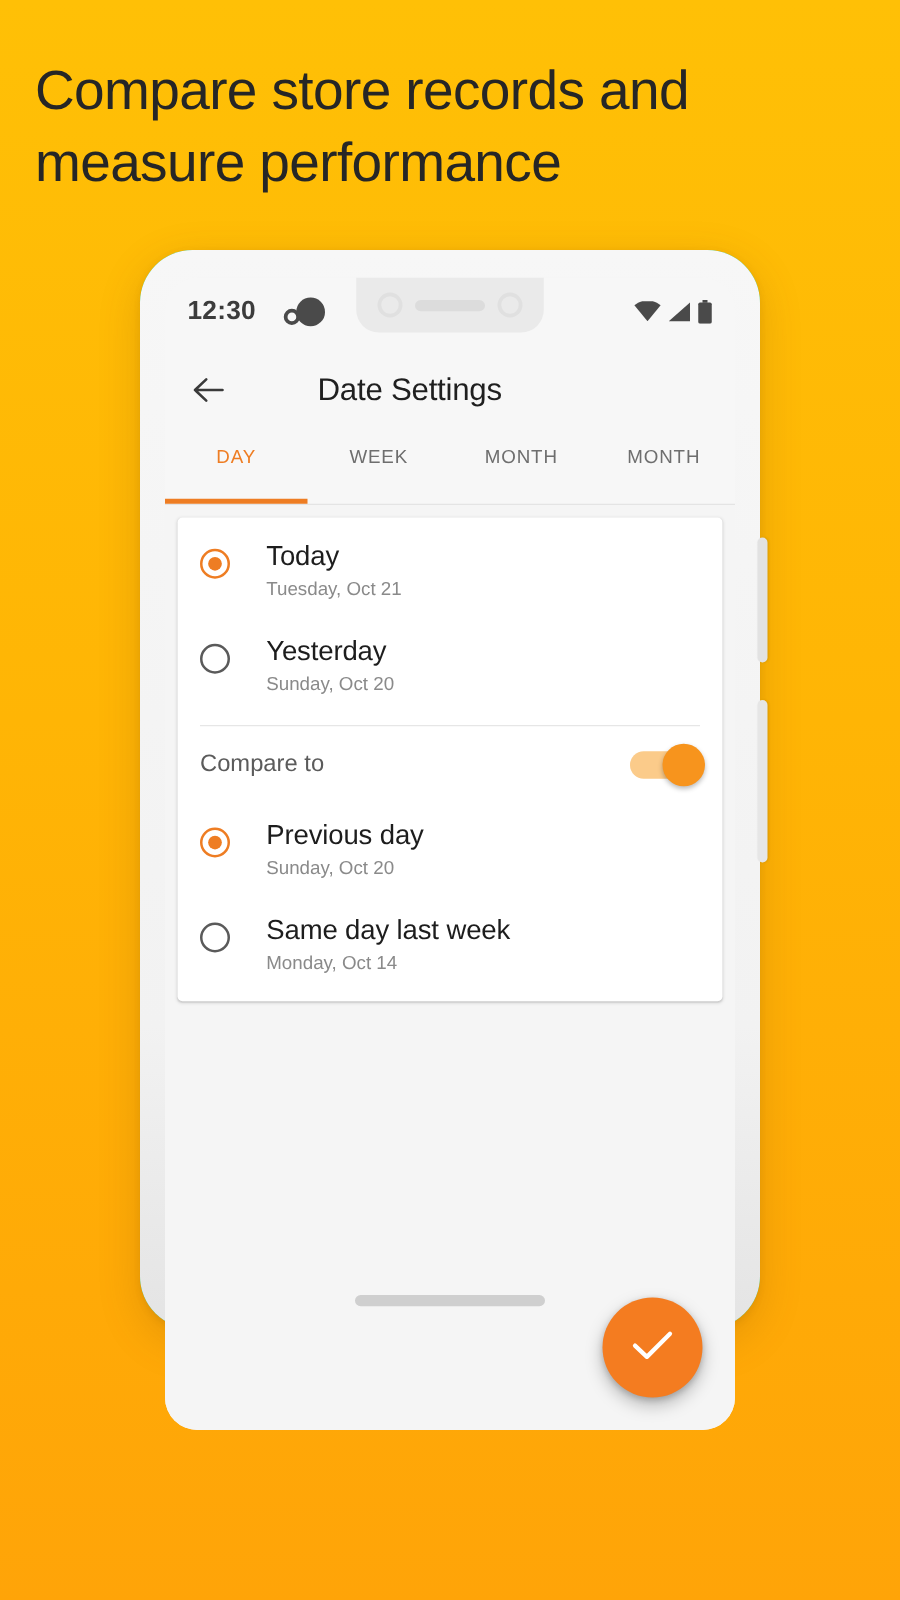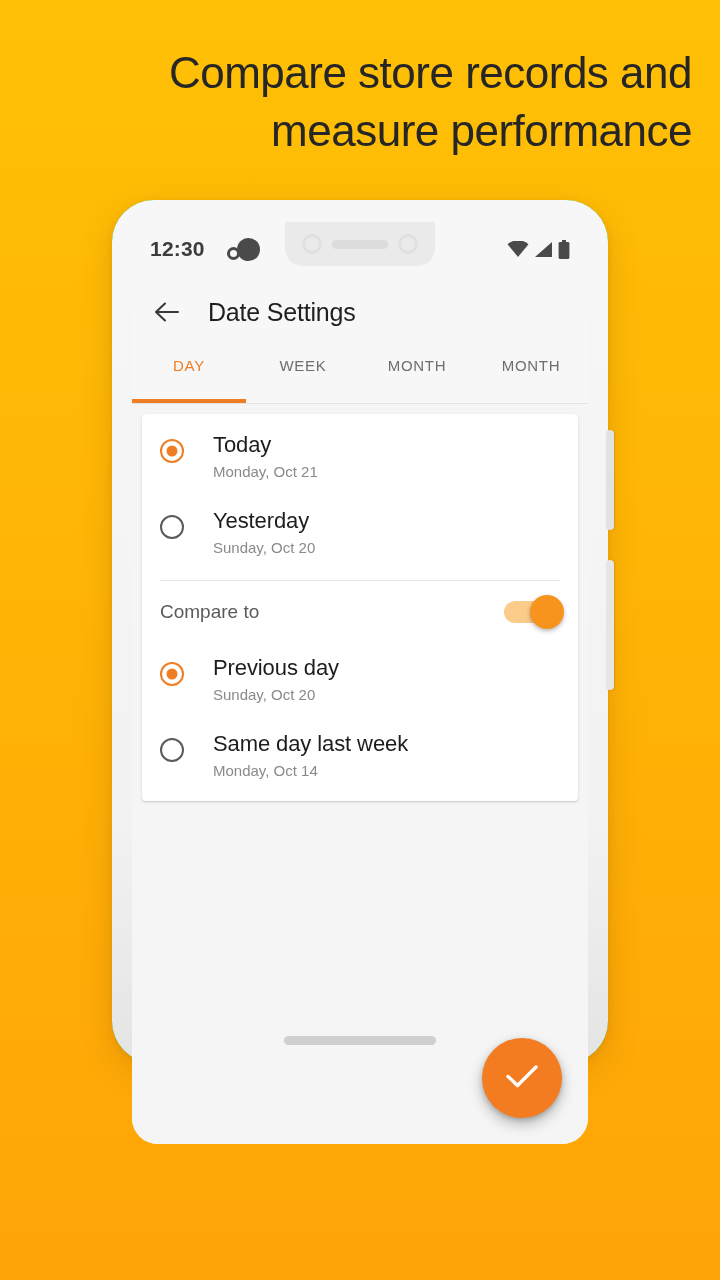--- a/index.html
+++ b/index.html
@@ -12,21 +12,21 @@
   body {
     font-family: "Liberation Sans", sans-serif;
     background: linear-gradient(180deg, #FFC006 0%, #FFB505 45%, #FFA408 100%);
     position:relative;
   }
 
   
   .headline {
     position:absolute;
     left:0; right:0; top:44px;
-    text-align:right;
+    text-align:left;
     font-size:44px;
     line-height:58px;
     font-weight:400;
     color:#262626;
     letter-spacing:-0.5px;
     padding:0 28px;
   }
 
   
   .phone {
@@ -113,20 +113,21 @@
   .icon-signal{ width:19px; height:17px; }
   .icon-batt{ width:12px; height:19px; }
   .sb-right svg{ display:block; }
 
   
   .appbar{
     flex:0 0 72px;
     background:#F7F7F7;
     display:flex; align-items:center;
     padding:0 20px;
+    gap:46px;
   }
   .back-arrow{
     width:30px; height:30px;
     display:flex; align-items:center; justify-content:center;
     cursor:pointer; flex:0 0 30px;
   }
   .appbar-title{
     margin-left:26px;
     font-size:25px; color:#1F1F1F; font-weight:400;
     letter-spacing:-.2px;
@@ -332,21 +333,21 @@
     </div>
 
     <div class="content">
 
       <div class="card">
 
         <div class="opt">
           <div class="radio sel"></div>
           <div class="opt-text">
             <div class="opt-title">Today</div>
-            <div class="opt-sub">Monday, Oct 21</div>
+            <div class="opt-sub">Tuesday, Oct 21</div>
           </div>
         </div>
 
         <div class="opt">
           <div class="radio"></div>
           <div class="opt-text">
             <div class="opt-title">Yesterday</div>
             <div class="opt-sub">Sunday, Oct 20</div>
           </div>
         </div>

